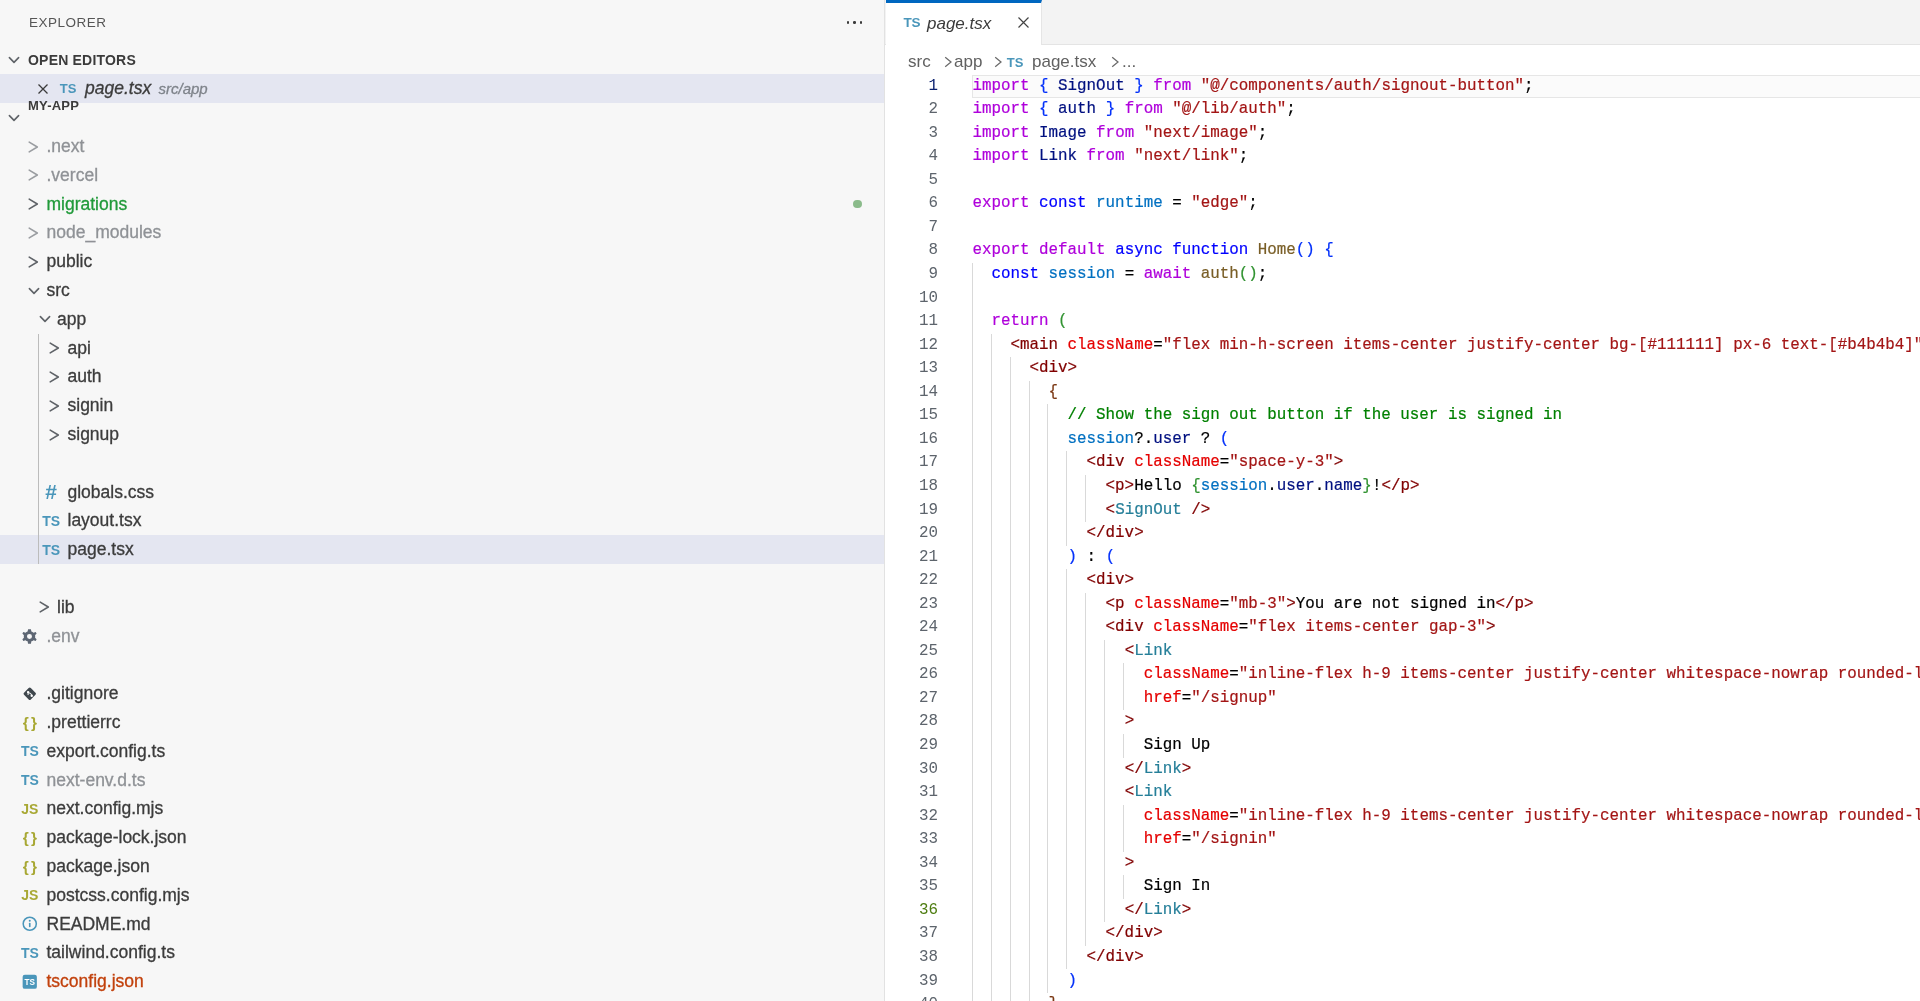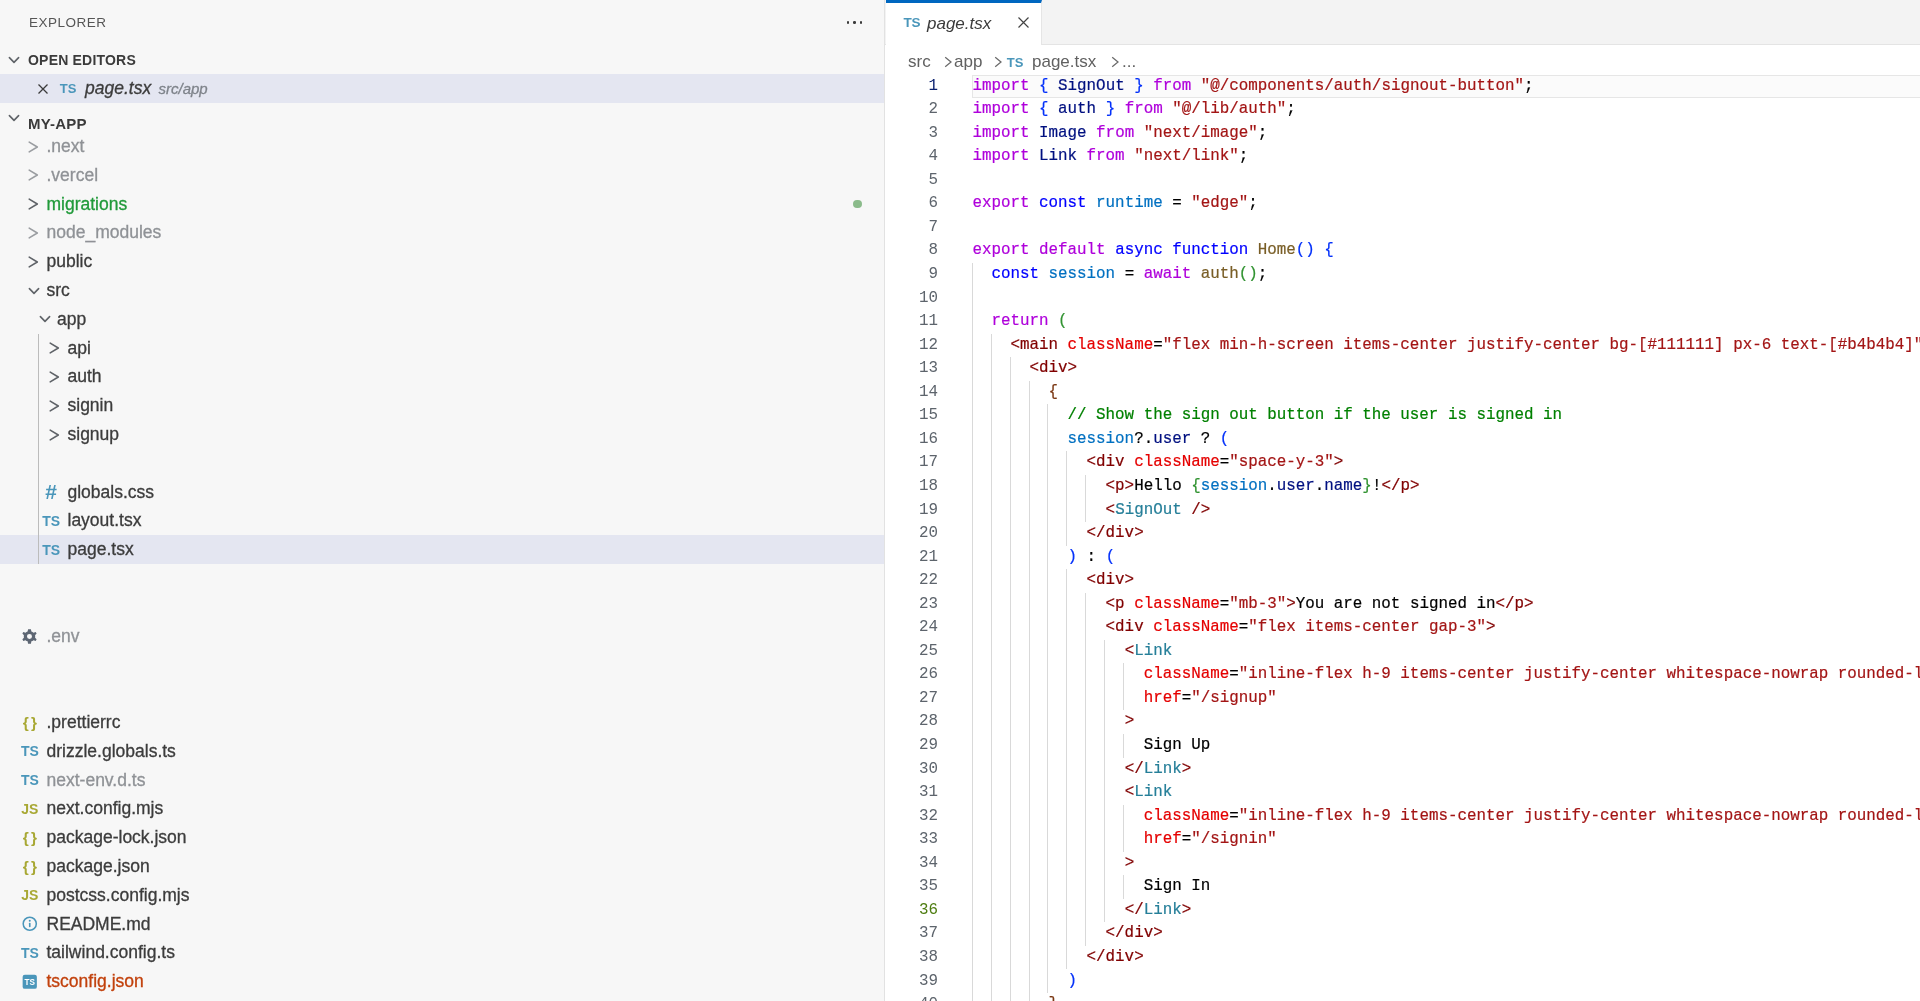--- a/index.html
+++ b/index.html
@@ -34,21 +34,21 @@
         <span style="font-weight:700;color:#4a96ba;font-size:13px;letter-spacing:0">TS</span>
       </div>
 <div class="lbl" style="left:85px;font-style:italic;color:#3c3c3c">page.tsx</div>
 <div class="lbl" style="left:158.5px;font-style:italic;color:#7e838a;font-size:15px">src/app</div>
 </div>
 <div class="ic" style="left:6px;top:109.6px">
       <svg width="16" height="16" viewBox="0 0 16 16" style="display:block">
         <path d="M3.4 5.6 L8 10.4 L12.6 5.6" fill="none" stroke="#5f6368" stroke-width="1.6" stroke-linecap="round" stroke-linejoin="round"></path>
       </svg>
     </div>
-<div class="hdr" style="left:28px;top:109px;font-size:15px">MY-APP</div>
+<div class="hdr" style="left:28px;top:91px;font-size:13px">MY-APP</div>
 <div class="tg" style="left:37.9px;top:333.6px;height:230.4px"></div>
 <div class="trow" style="top:132.0px">
 <div class="ic" style="left:26.0px;top:6.5px">
         <svg width="16" height="16" viewBox="0 0 16 16" style="display:block">
           <path d="M3.2 3.1 L11.3 8 L3.2 12.9" fill="none" stroke="#9a9da1" stroke-width="1.6" stroke-linecap="round" stroke-linejoin="round"></path>
         </svg>
       </div>
 <div class="lbl" style="left:46.5px;color:#8f9296">.next</div>
 </div>
 <div class="trow" style="top:160.8px">
@@ -143,39 +143,58 @@
         <span style="font-weight:700;color:#4a96ba;font-size:14px;letter-spacing:0">TS</span>
       </div>
 <div class="lbl" style="left:67.5px;color:#3c3c3c">layout.tsx</div>
 </div>
 <div class="trow" style="top:535.2px;background:#e4e6f1">
 <div class="ic" style="left:43.2px;top:6.5px">
         <span style="font-weight:700;color:#4a96ba;font-size:14px;letter-spacing:0">TS</span>
       </div>
 <div class="lbl" style="left:67.5px;color:#3c3c3c">page.tsx</div>
 </div>
+<div class="trow" style="top:592.8px">
+<div class="ic" style="left:36.5px;top:6.5px">
+        <svg width="16" height="16" viewBox="0 0 16 16" style="display:block">
+          <path d="M3.2 3.1 L11.3 8 L3.2 12.9" fill="none" stroke="#5f6368" stroke-width="1.6" stroke-linecap="round" stroke-linejoin="round"></path>
+        </svg>
+      </div>
+<div class="lbl" style="left:57.0px;color:#3c3c3c">lib</div>
+</div>
 <div class="trow" style="top:621.6px">
 <div class="ic" style="left:21.9px;top:6.5px">
         <svg width="19" height="19" viewBox="0 0 16 16" style="display:block">
           <path d="M8 1.3 L9.2 1.3 L9.6 3.2 A5 5 0 0 1 11.4 4.2 L13.2 3.6 L14 4.9 L12.7 6.3 A5 5 0 0 1 12.7 8.4 L14 9.8 L13.2 11.1 L11.4 10.5 A5 5 0 0 1 9.6 11.5 L9.2 13.4 L8 13.4 L6.8 13.4 L6.4 11.5 A5 5 0 0 1 4.6 10.5 L2.8 11.1 L2 9.8 L3.3 8.4 A5 5 0 0 1 3.3 6.3 L2 4.9 L2.8 3.6 L4.6 4.2 A5 5 0 0 1 6.4 3.2 L6.8 1.3 Z M8 5.3 A2.1 2.1 0 1 0 8 9.5 A2.1 2.1 0 1 0 8 5.3 Z" fill="#5d6673" fill-rule="evenodd" transform="translate(0,0.6)"></path>
         </svg>
       </div>
 <div class="lbl" style="left:46.5px;color:#8f9296">.env</div>
 </div>
+<div class="trow" style="top:679.2px">
+<div class="ic" style="left:21.9px;top:6.5px">
+        <svg width="17.5" height="17.5" viewBox="0 0 16 16" style="display:block">
+          <rect x="3.6" y="3.6" width="8.8" height="8.8" rx="1.4" transform="rotate(45 8 8)" fill="#3f474d"></rect>
+          <circle cx="6.5" cy="6.5" r="1.1" fill="#fff"></circle>
+          <circle cx="9.8" cy="9.8" r="1.1" fill="#fff"></circle>
+          <path d="M6.5 6.5 L6.5 9.2 M6.7 7 Q9.8 7.2 9.8 9.8" stroke="#fff" stroke-width="0.9" fill="none"></path>
+        </svg>
+      </div>
+<div class="lbl" style="left:46.5px;color:#3c3c3c">.gitignore</div>
+</div>
 <div class="trow" style="top:708.0px">
 <div class="ic" style="left:21.9px;top:6.5px">
         <span style="font-weight:700;margin-left:2px;color:#a8a834;font-size:15.5px;letter-spacing:2.2px">{}</span>
       </div>
 <div class="lbl" style="left:46.5px;color:#3c3c3c">.prettierrc</div>
 </div>
 <div class="trow" style="top:736.8px">
 <div class="ic" style="left:21.9px;top:6.5px">
         <span style="font-weight:700;color:#4a96ba;font-size:14px;letter-spacing:0">TS</span>
       </div>
-<div class="lbl" style="left:46.5px;color:#3c3c3c">drizzle.globals.ts</div>
+<div class="lbl" style="left:46.5px;color:#3c3c3c">export.config.ts</div>
 </div>
 <div class="trow" style="top:765.6px">
 <div class="ic" style="left:21.9px;top:6.5px">
         <span style="font-weight:700;color:#4a96ba;font-size:14px;letter-spacing:0">TS</span>
       </div>
 <div class="lbl" style="left:46.5px;color:#8f9296">next-env.d.ts</div>
 </div>
 <div class="trow" style="top:794.4px">
 <div class="ic" style="left:21.9px;top:6.5px">
         <span style="font-weight:700;color:#a8a834;font-size:14px;letter-spacing:0">JS</span>

